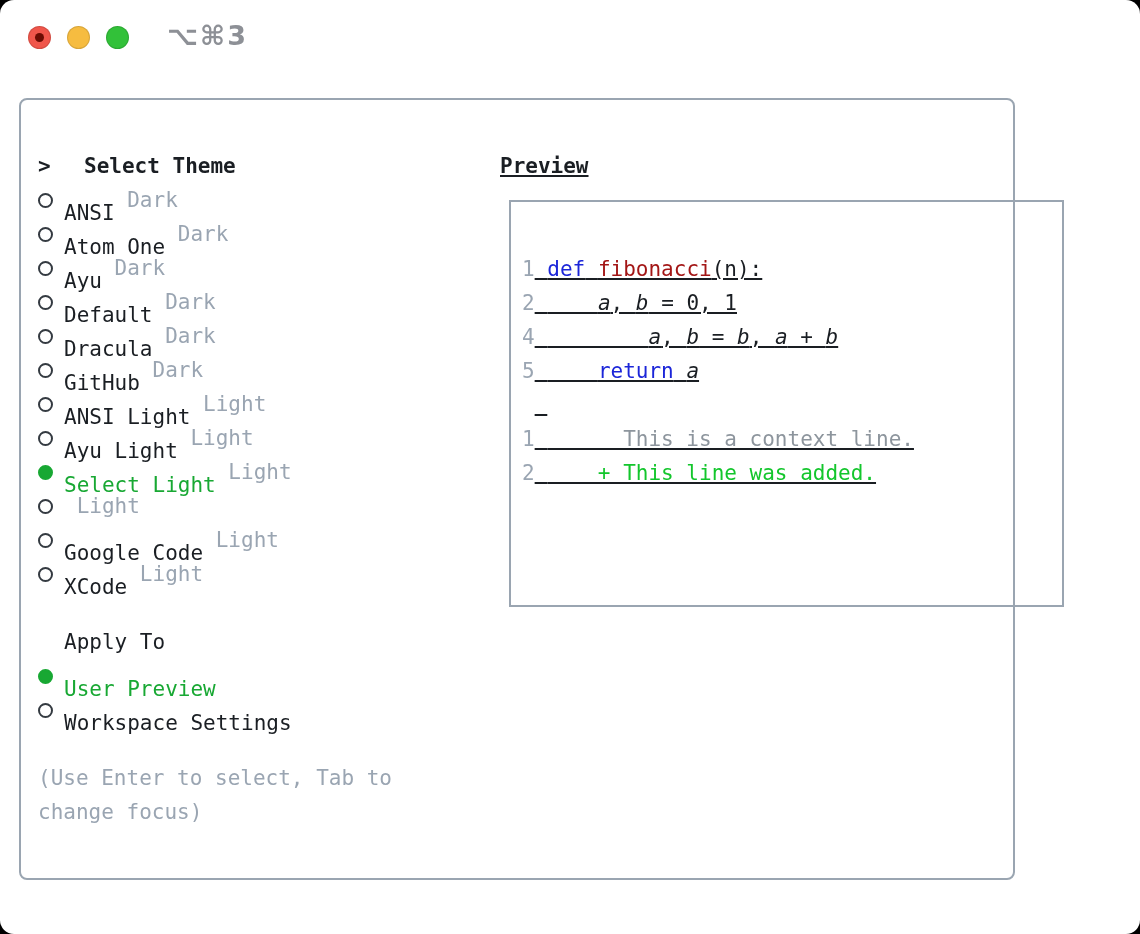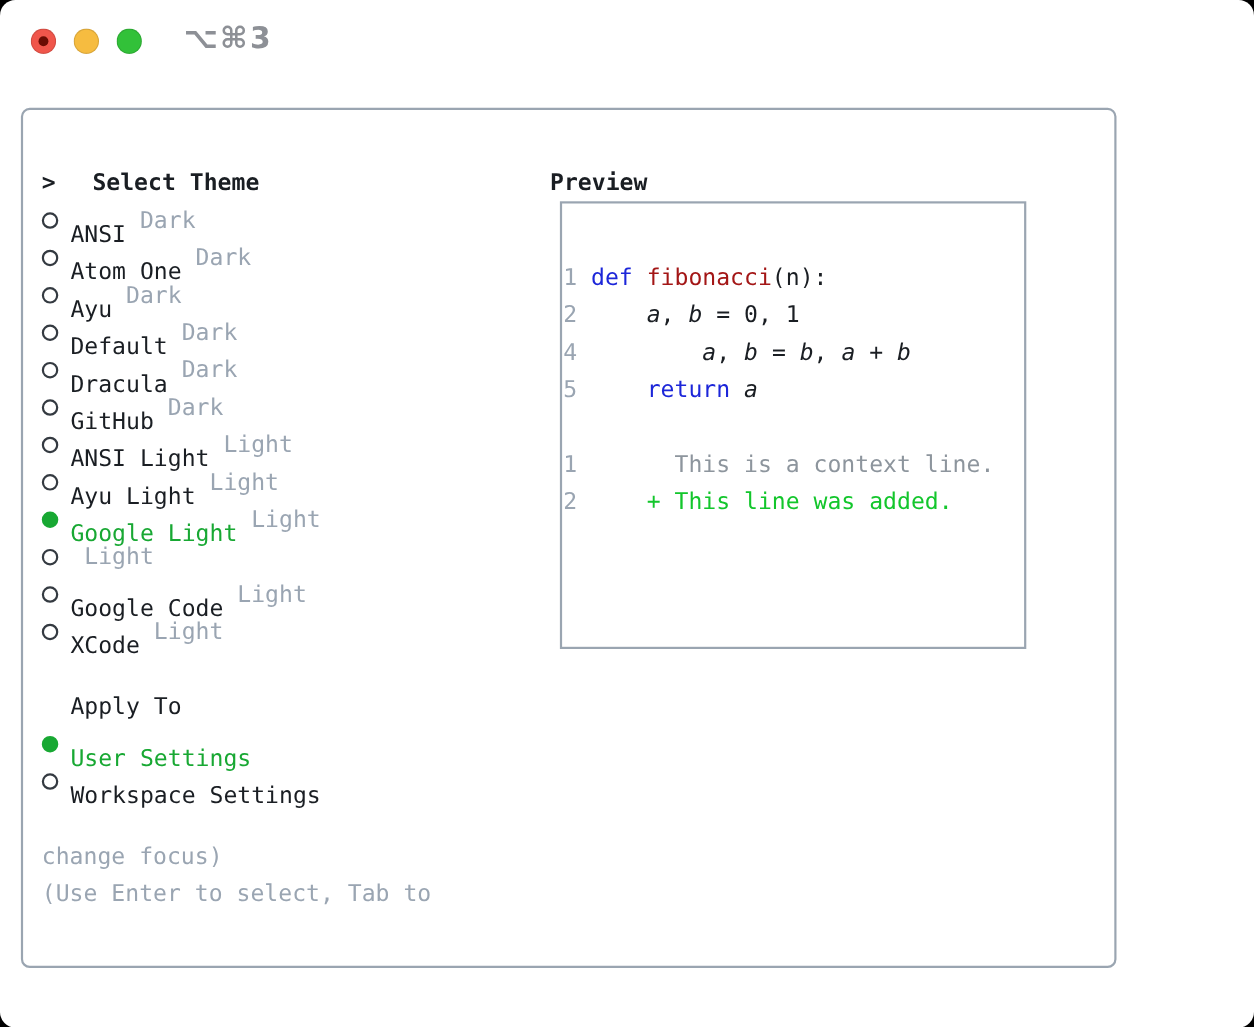--- a/index.html
+++ b/index.html
@@ -25,39 +25,39 @@
     position:absolute;left:167px;top:20px;font-family:"DejaVu Sans","Liberation Sans",sans-serif;
     font-size:27px;font-weight:600;color:#8d9096;letter-spacing:2px;
   }
   
   .panel{
     margin-left:19px;width:996px;height:782px;border:2px solid var(--border);
     border-radius:8px;padding:49px 26px 20px 17px;display:flex;
     font-size:21px;line-height:34px;
   }
   .left-col{width:462px;flex:none;}
-  .right-col{flex:1;}
+  .right-col{flex:1;text-decoration:underline;}
   .row{display:flex;align-items:center;height:34px;white-space:pre;}
   .marker{width:26px;flex:none;display:flex;align-items:center;}
   .prompt{font-weight:bold;color:var(--ink);}
   .picker-title{font-weight:bold;color:var(--ink);margin-left:20px;}
   .radio{width:15px;height:15px;border-radius:50%;border:2px solid #343a41;}
   .radio.on{background:var(--selection_green);border-color:var(--selection_green);}
   .item-name{color:var(--ink);margin-top:26px;}
   .item-name.on{color:var(--selection_green);}
   .item-variant{color:var(--muted);margin-left:1ch;}
   .spacer-row{height:34px;}
   .section-title{color:var(--ink);}
   .help{color:var(--muted);}
   .help div{height:34px;line-height:34px;white-space:pre;}
   
   .preview-title{font-weight:bold;height:34px;line-height:34px;}
   .preview-box{
-    margin-left:9px;width:424px;height:407px;
-    border:2px solid var(--border);padding:50px 0 0 1px;overflow:hidden;
+    margin-left:9px;margin-top:17px;width:555px;height:407px;
+    border:2px solid var(--border);padding:50px 0 0 11px;overflow:hidden;
   }
   .code-line{height:34px;line-height:34px;white-space:pre;}
   .ln{display:inline-block;width:1ch;color:var(--muted);}
   .c-plain{color:var(--ink);}
   .c-keyword{color:var(--keyword_blue);}
   .c-func{color:var(--function_red);}
   .c-var{color:var(--ink);font-style:italic;}
   .c-context{color:var(--diff_context_gray);}
   .c-deleted{color:var(--diff_deleted_red);}
   .c-added{color:var(--diff_added_green);}
@@ -85,38 +85,38 @@
       </div>
       <div id="theme-list">
           <div class="row"><span class="marker"><span class="radio"></span></span><span class="item-name">ANSI</span><span class="item-variant">Dark</span></div>
           <div class="row"><span class="marker"><span class="radio"></span></span><span class="item-name">Atom One</span><span class="item-variant">Dark</span></div>
           <div class="row"><span class="marker"><span class="radio"></span></span><span class="item-name">Ayu</span><span class="item-variant">Dark</span></div>
           <div class="row"><span class="marker"><span class="radio"></span></span><span class="item-name">Default</span><span class="item-variant">Dark</span></div>
           <div class="row"><span class="marker"><span class="radio"></span></span><span class="item-name">Dracula</span><span class="item-variant">Dark</span></div>
           <div class="row"><span class="marker"><span class="radio"></span></span><span class="item-name">GitHub</span><span class="item-variant">Dark</span></div>
           <div class="row"><span class="marker"><span class="radio"></span></span><span class="item-name">ANSI Light</span><span class="item-variant">Light</span></div>
           <div class="row"><span class="marker"><span class="radio"></span></span><span class="item-name">Ayu Light</span><span class="item-variant">Light</span></div>
-          <div class="row"><span class="marker"><span class="radio on"></span></span><span class="item-name on">Google Light</span><span class="item-variant">Light</span></div>
+          <div class="row"><span class="marker"><span class="radio on"></span></span><span class="item-name on">Select Light</span><span class="item-variant">Light</span></div>
           <div class="row"><span class="marker"><span class="radio"></span></span><span class="item-variant">Light</span></div>
           <div class="row"><span class="marker"><span class="radio"></span></span><span class="item-name">Google Code</span><span class="item-variant">Light</span></div>
           <div class="row"><span class="marker"><span class="radio"></span></span><span class="item-name">XCode</span><span class="item-variant">Light</span></div>
         </div>
       <div class="spacer-row"></div>
       <div class="row">
         <span class="marker"></span>
         <span class="section-title">Apply To</span>
       </div>
       <div id="apply-list">
-          <div class="row"><span class="marker"><span class="radio on"></span></span><span class="item-name on">User Settings</span></div>
+          <div class="row"><span class="marker"><span class="radio on"></span></span><span class="item-name on">User Preview</span></div>
           <div class="row"><span class="marker"><span class="radio"></span></span><span class="item-name">Workspace Settings</span></div>
         </div>
       <div class="spacer-row"></div>
       <div class="help" id="help-text">
+          <div>(Use Enter to select, Tab to</div>
           <div>change focus)</div>
-          <div>(Use Enter to select, Tab to</div>
         </div>
     </div>
 
     <div class="right-col">
       <div class="preview-title">Preview</div>
       <div class="preview-box" id="preview-box">
           <div class="code-line"><span class="ln">1</span> <span class="c-keyword">def</span><span class="c-plain"> </span><span class="c-func">fibonacci</span><span class="c-plain">(n):</span></div>
           <div class="code-line"><span class="ln">2</span> <span class="c-plain">    </span><span class="c-var">a</span><span class="c-plain">, </span><span class="c-var">b</span><span class="c-plain"> = 0, 1</span></div>
           <div class="code-line"><span class="ln">4</span> <span class="c-plain">        </span><span class="c-var">a</span><span class="c-plain">, </span><span class="c-var">b</span><span class="c-plain"> = </span><span class="c-var">b</span><span class="c-plain">, </span><span class="c-var">a</span><span class="c-plain"> + </span><span class="c-var">b</span></div>
           <div class="code-line"><span class="ln">5</span> <span class="c-plain">    </span><span class="c-keyword">return</span><span class="c-plain"> </span><span class="c-var">a</span></div>

